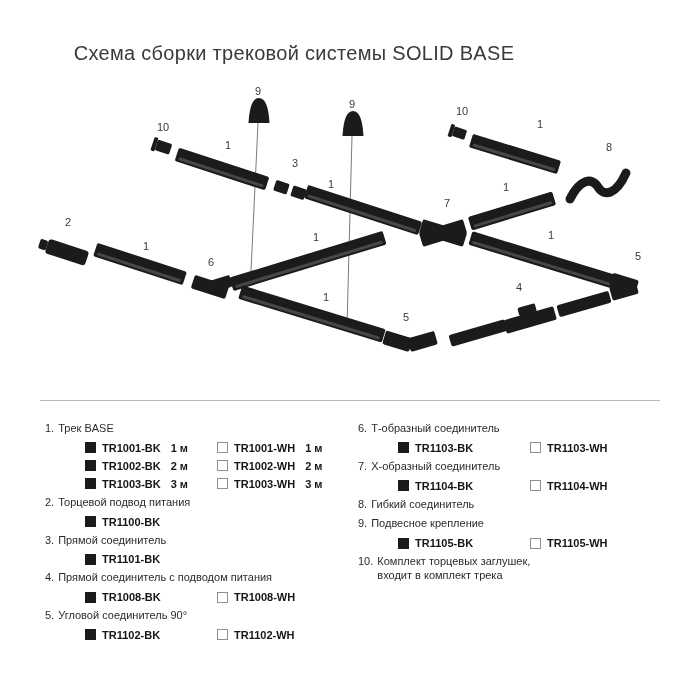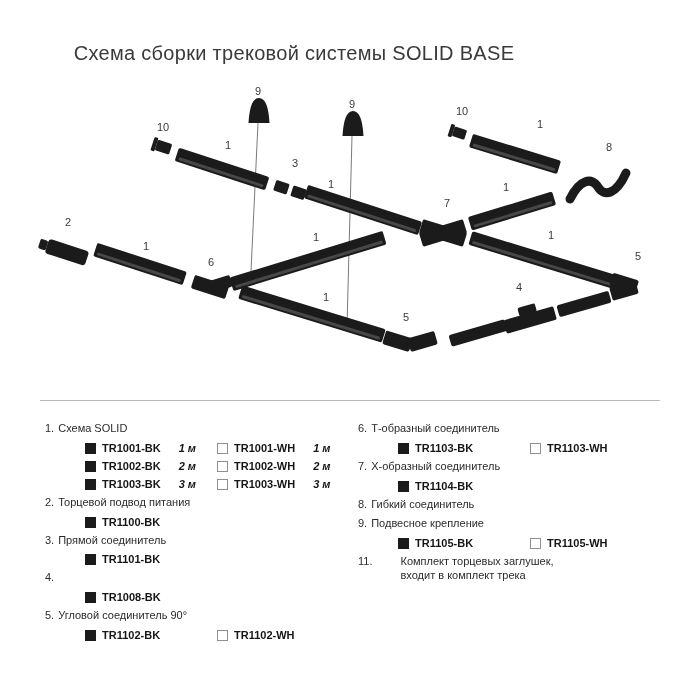--- a/index.html
+++ b/index.html
@@ -23,25 +23,25 @@
   .pline{stroke:#7a7a7a;stroke-width:1;}
   .flex-path{stroke:var(--track,#1b1b1b);stroke-width:9;fill:none;stroke-linecap:round;}
   .divider{position:absolute;top:400px;left:40px;width:620px;border-top:1px solid #b9b9b9;}
   .legend{
     position:absolute;top:417px;left:45px;width:612px;
     display:grid;grid-template-columns:1fr 1fr;column-gap:14px;
     font-size:11px;color:#2b2b2b;
   }
   .legend-item{margin-bottom:4px;}
   .legend-item-title{display:flex;gap:4px;margin:5px 0 6px;line-height:1.25;}
-  .legend-item-title .ttl.w-narrow{max-width:165px;margin-left:24px;}
+  .legend-item-title .ttl.w-narrow{max-width:165px;}
   .legend-row{display:grid;grid-template-columns:132px auto;margin-bottom:6px;align-items:center;}
-  .legend-entry{display:flex;align-items:flex-end;gap:6px;font-weight:bold;color:#151515;padding-left:40px;}
+  .legend-entry{display:flex;align-items:center;gap:6px;font-weight:bold;color:#151515;padding-left:40px;}
   .legend-entry .code{white-space:nowrap;}
-  .legend-entry .note{margin-left:12px;white-space:nowrap;font-style:italic;}
+  .legend-entry .note{margin-left:4px;white-space:nowrap;}
   .swatch{width:11px;height:11px;flex:0 0 auto;}
   .swatch.bk{background:var(--track,#161616);}
   .swatch.wh{background:#fff;border:1px solid var(--swatch-border,#8f8f8f);box-sizing:border-box;}
 </style>
 </head>
 <body>
 
 <div class="title">Схема сборки трековой системы SOLID BASE</div>
 
 <svg class="diagram-svg" width="700" height="310" viewBox="0 0 700 310">
@@ -181,21 +181,21 @@
 
 <div class="divider"></div>
 
 <div class="legend">
 
   <div class="legend-col">
 
     <div class="legend-item">
       <div class="legend-item-title">
         <span class="num">1.</span>
-        <span class="ttl">Схема SOLID</span>
+        <span class="ttl">Трек BASE</span>
       </div>
       <div class="legend-row">
         <div class="legend-entry">
           <span class="swatch bk"></span>
           <span class="code">TR1001-BK</span>
           <span class="note">1 м</span>
         </div>
         <div class="legend-entry">
           <span class="swatch wh"></span>
           <span class="code">TR1001-WH</span>
@@ -250,25 +250,30 @@
         <div class="legend-entry">
           <span class="swatch bk"></span>
           <span class="code">TR1101-BK</span>
         </div>
       </div>
     </div>
 
     <div class="legend-item">
       <div class="legend-item-title">
         <span class="num">4.</span>
+        <span class="ttl">Прямой соединитель с подводом питания</span>
       </div>
       <div class="legend-row">
         <div class="legend-entry">
           <span class="swatch bk"></span>
           <span class="code">TR1008-BK</span>
+        </div>
+        <div class="legend-entry">
+          <span class="swatch wh"></span>
+          <span class="code">TR1008-WH</span>
         </div>
       </div>
     </div>
 
     <div class="legend-item">
       <div class="legend-item-title">
         <span class="num">5.</span>
         <span class="ttl">Угловой соединитель 90°</span>
       </div>
       <div class="legend-row">
@@ -307,20 +312,24 @@
     <div class="legend-item">
       <div class="legend-item-title">
         <span class="num">7.</span>
         <span class="ttl">Х-образный соединитель</span>
       </div>
       <div class="legend-row">
         <div class="legend-entry">
           <span class="swatch bk"></span>
           <span class="code">TR1104-BK</span>
         </div>
+        <div class="legend-entry">
+          <span class="swatch wh"></span>
+          <span class="code">TR1104-WH</span>
+        </div>
       </div>
     </div>
 
     <div class="legend-item">
       <div class="legend-item-title">
         <span class="num">8.</span>
         <span class="ttl">Гибкий соединитель</span>
       </div>
     </div>
 
@@ -336,19 +345,19 @@
         </div>
         <div class="legend-entry">
           <span class="swatch wh"></span>
           <span class="code">TR1105-WH</span>
         </div>
       </div>
     </div>
 
     <div class="legend-item">
       <div class="legend-item-title">
-        <span class="num">11.</span>
+        <span class="num">10.</span>
         <span class="ttl w-narrow">Комплект торцевых заглушек, входит в комплект трека</span>
       </div>
     </div>
 
   </div>
 </div>
 
 </body></html>

